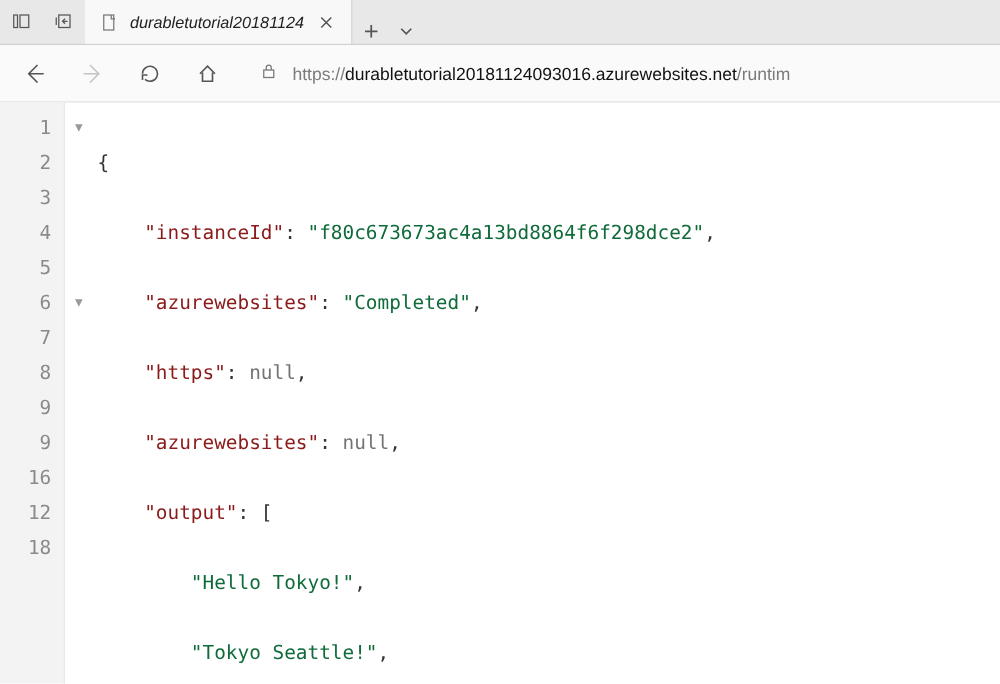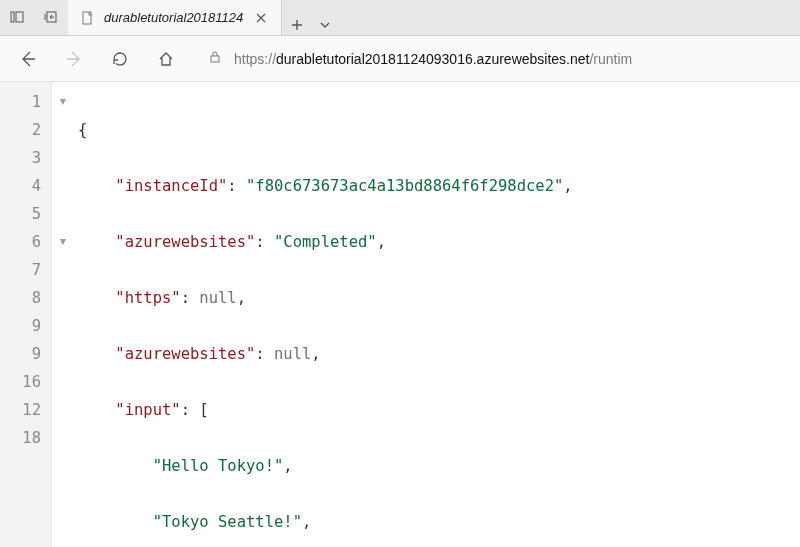--- a/index.html
+++ b/index.html
@@ -241,21 +241,21 @@
     <div class="ln"></div>
       <div class="ln"></div>
       <div class="ln"></div>
   </div>
   <div class="code">
 <div class="ln"><span class="punct">{</span></div>
 <div class="ln">    <span class="key">"<span>instanceId</span>"</span><span class="punct">: </span><span class="str">"<span>f80c673673ac4a13bd8864f6f298dce2</span>"</span><span class="punct">,</span></div>
 <div class="ln">    <span class="key">"<span>azurewebsites</span>"</span><span class="punct">: </span><span class="str">"<span>Completed</span>"</span><span class="punct">,</span></div>
 <div class="ln">    <span class="key">"<span>https</span>"</span><span class="punct">: </span><span class="null">null</span><span class="punct">,</span></div>
 <div class="ln">    <span class="key">"<span>azurewebsites</span>"</span><span class="punct">: </span><span class="null">null</span><span class="punct">,</span></div>
-<div class="ln">    <span class="key">"<span>input</span>"</span><span class="punct">: [</span></div>
+<div class="ln">    <span class="key">"<span>output</span>"</span><span class="punct">: [</span></div>
 <div class="ln">        <span class="str">"<span>Hello Tokyo!</span>"</span><span class="punct">,</span></div>
 <div class="ln">        <span class="str">"<span>Tokyo Seattle!</span>"</span><span class="punct">,</span></div>
 
 
 
 
 
   </div>
 </div>
 

